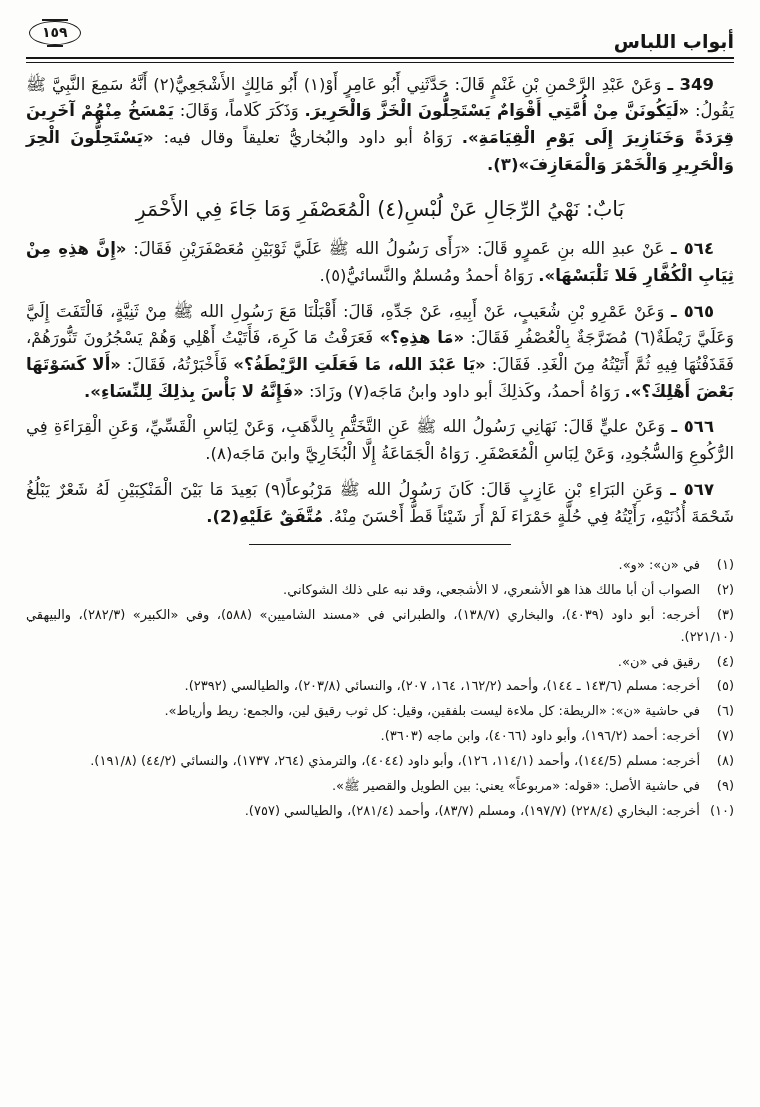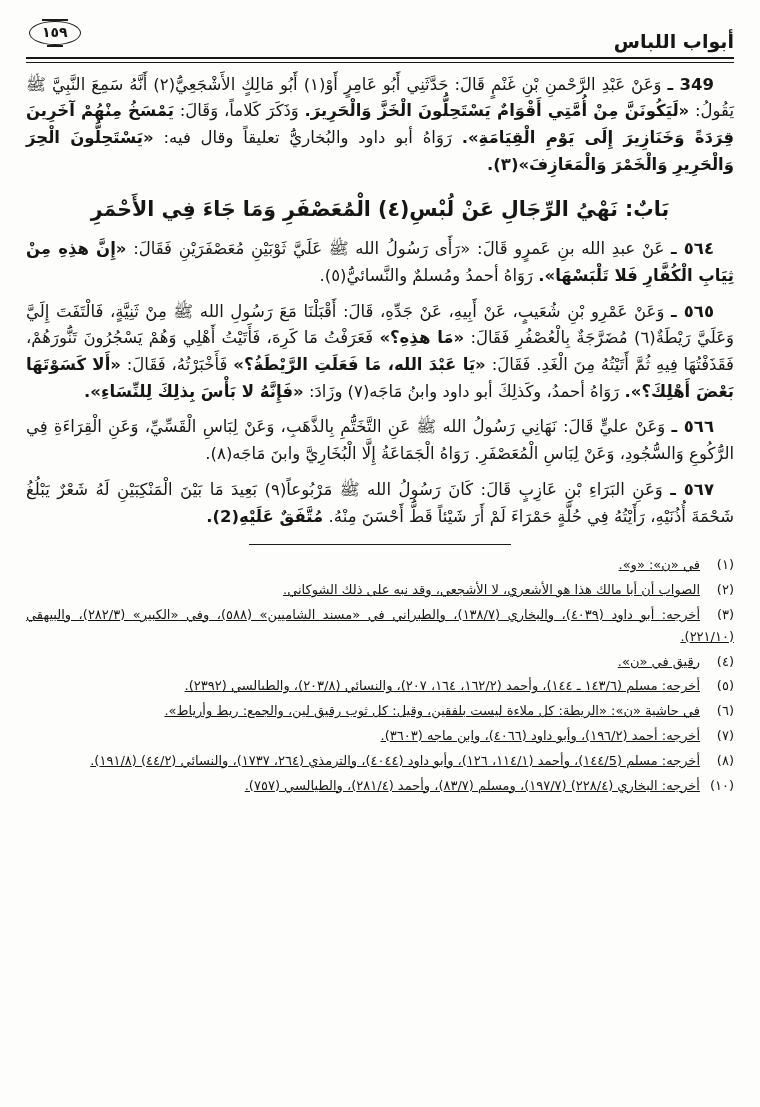--- a/index.html
+++ b/index.html
@@ -51,39 +51,39 @@
     margin: 9px 0;
     font-size: 16.5px;
     line-height: 1.62;
     text-align: justify;
     text-indent: 20px;
   }
   .h-num { font-weight: bold; }
   .b { font-weight: bold; }
   .bab {
     text-align: center;
-    font-weight: bold;
+    font-weight: normal;
     font-size: 20.5px;
     margin: 16px 4px 11px;
     line-height: 1.5;
     text-indent: 0;
   }
 
   
   .fn-sep {
     width: 262px;
     border-top: 1.4px solid #1b1b1b;
     margin: 14px auto 9px;
   }
   .footnotes {
     font-size: 13px;
     line-height: 1.68;
     text-align: justify;
   }
-  .footnotes .fn { margin: 0 0 3px; text-decoration: underline; }
+  .footnotes .fn { margin: 0 0 3px; }
   .fn-num { display: inline-block; min-width: 30px; margin-left: 4px; }
   .fn-indent { padding-right: 32px; }
 </style>
 </head>
 <body>
 
 <div class="page">
 
   <header>
     <div class="header-row">
@@ -175,20 +175,23 @@
       </p>
 
       <p class="fn">
         <span class="fn-num">(٧)</span><span class="fn-text">أخرجه: أحمد (١٩٦/٢)، وأبو داود (٤٠٦٦)، وابن ماجه (٣٦٠٣).</span>
       </p>
 
       <p class="fn">
         <span class="fn-num">(٨)</span><span class="fn-text">أخرجه: مسلم (١٤٤/5)، وأحمد (١١٤/١، ١٢٦)، وأبو داود (٤٠٤٤)، والترمذي (٢٦٤، ١٧٣٧)، والنسائي (٤٤/٢) (١٩١/٨).</span>
       </p>
 
+      <p class="fn">
+        <span class="fn-num">(٩)</span><span class="fn-text">في حاشية الأصل: «قوله: «مربوعاً» يعني: بين الطويل والقصير ﷺ».</span>
+      </p>
 
       <p class="fn">
         <span class="fn-num">(١٠)</span><span class="fn-text">أخرجه: البخاري (٢٢٨/٤) (١٩٧/٧)، ومسلم (٨٣/٧)، وأحمد (٢٨١/٤)، والطيالسي (٧٥٧).</span>
       </p>
 
     </div>
   </footer>
 
 </div>
 

